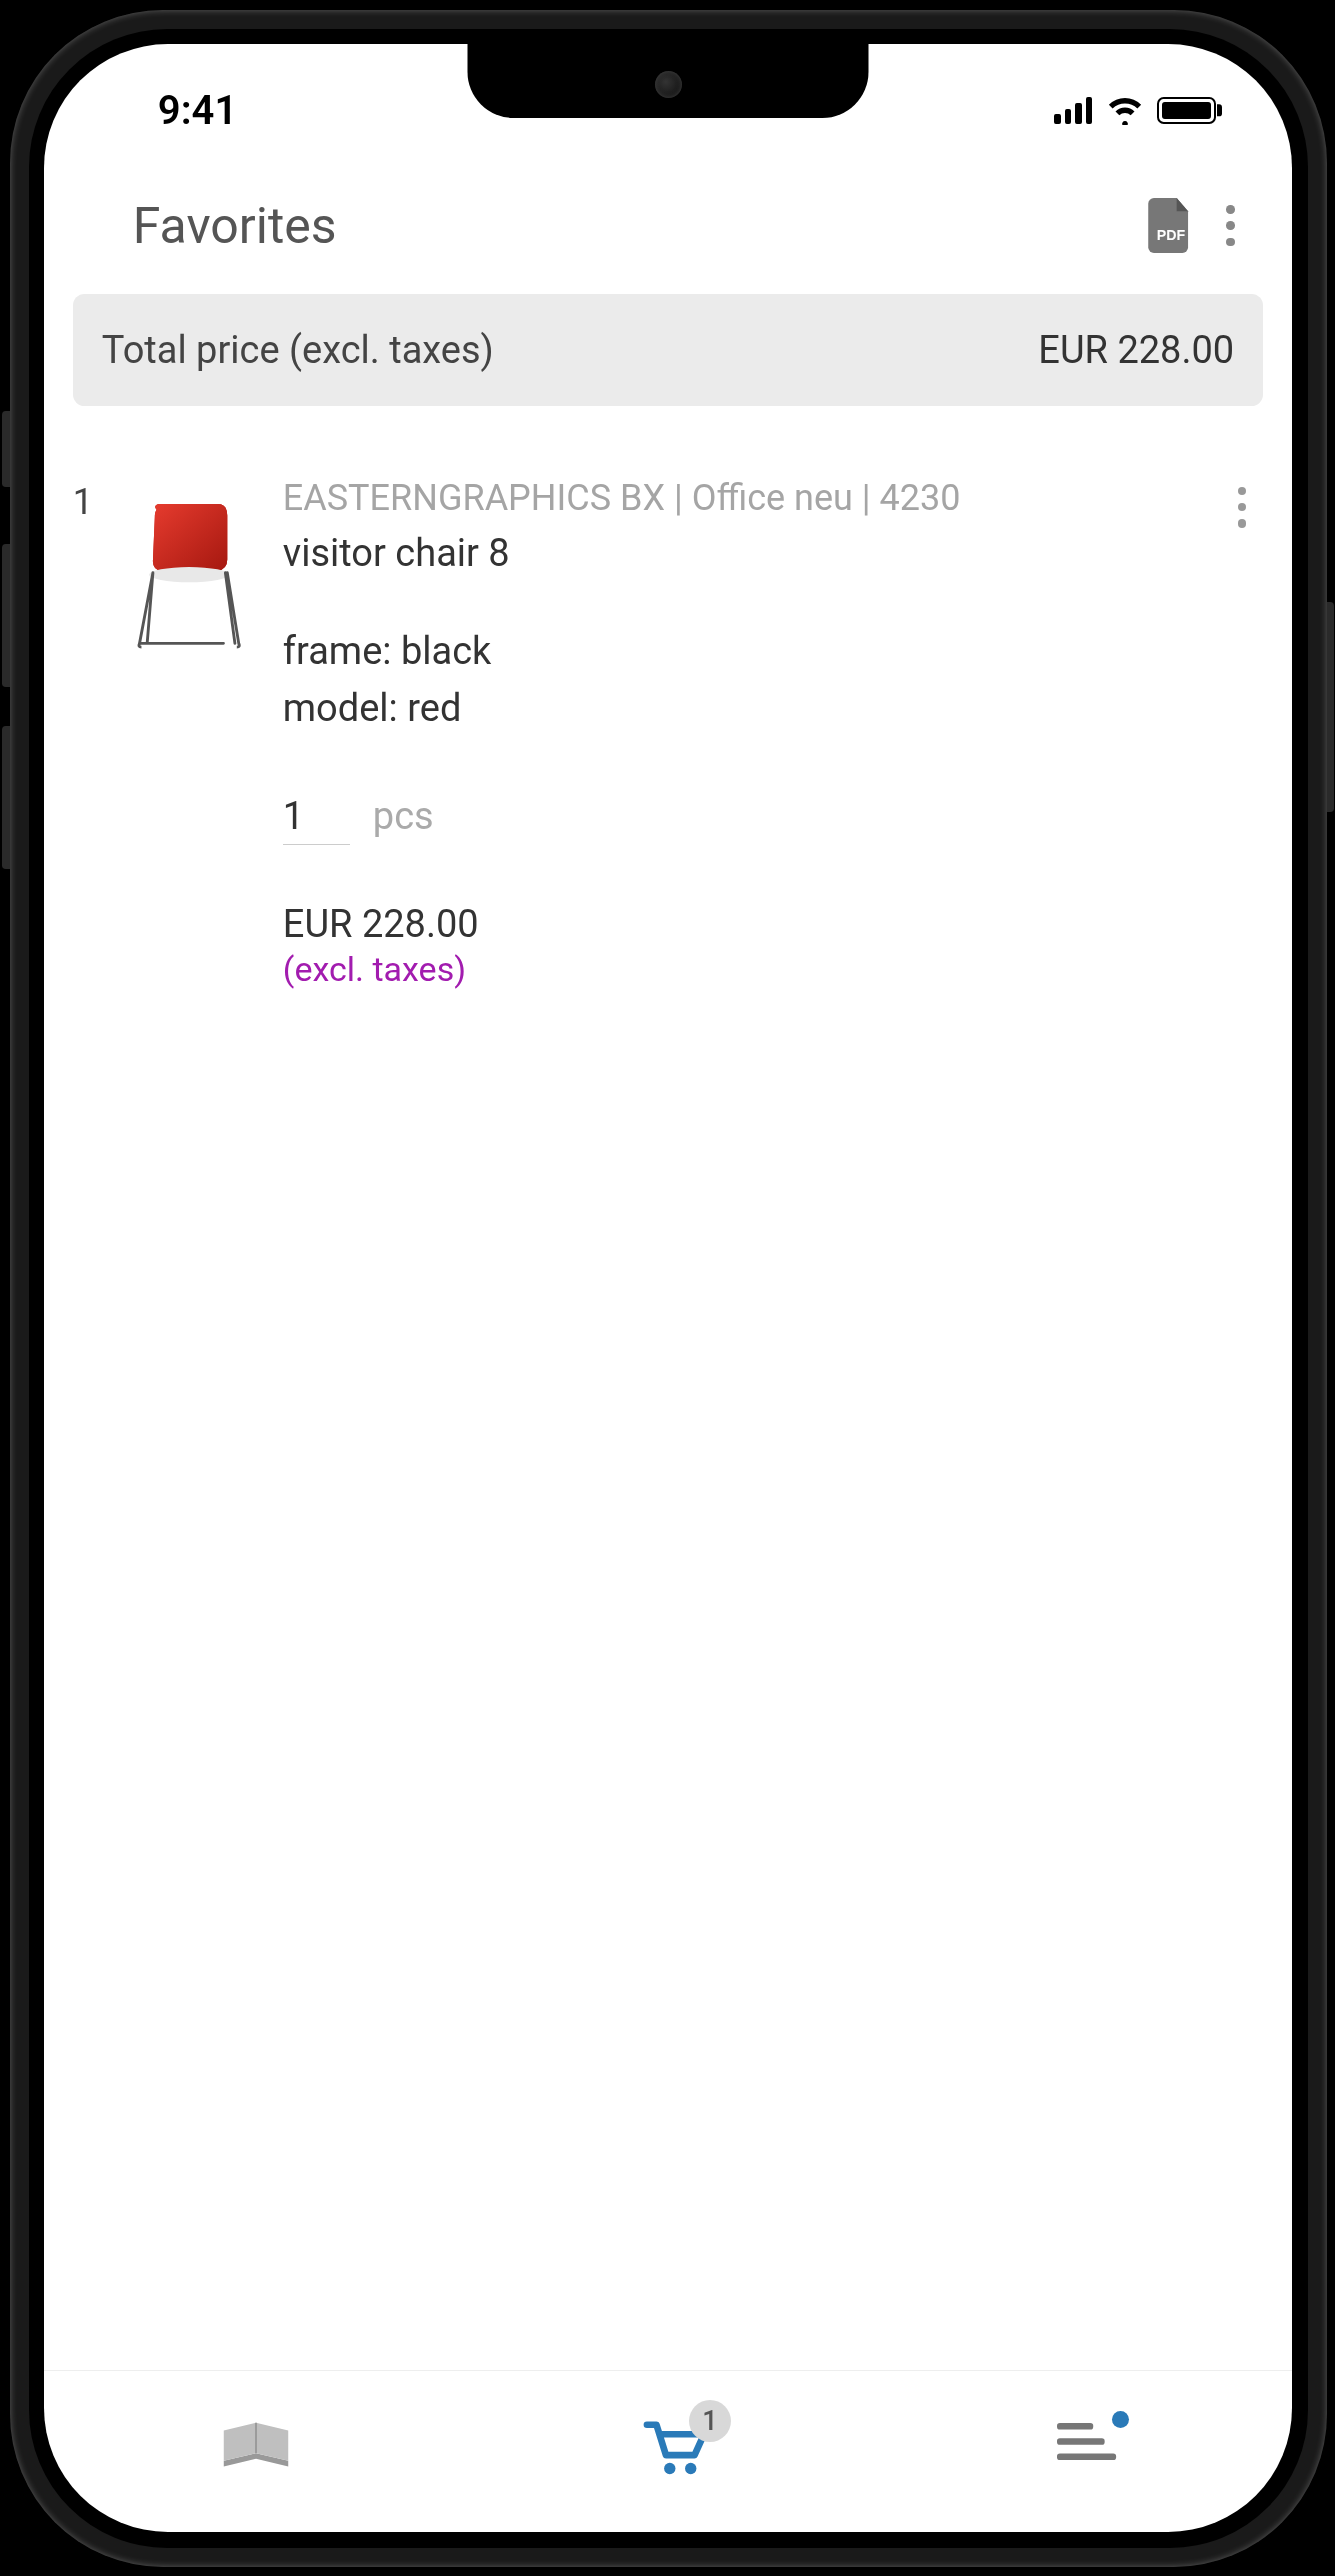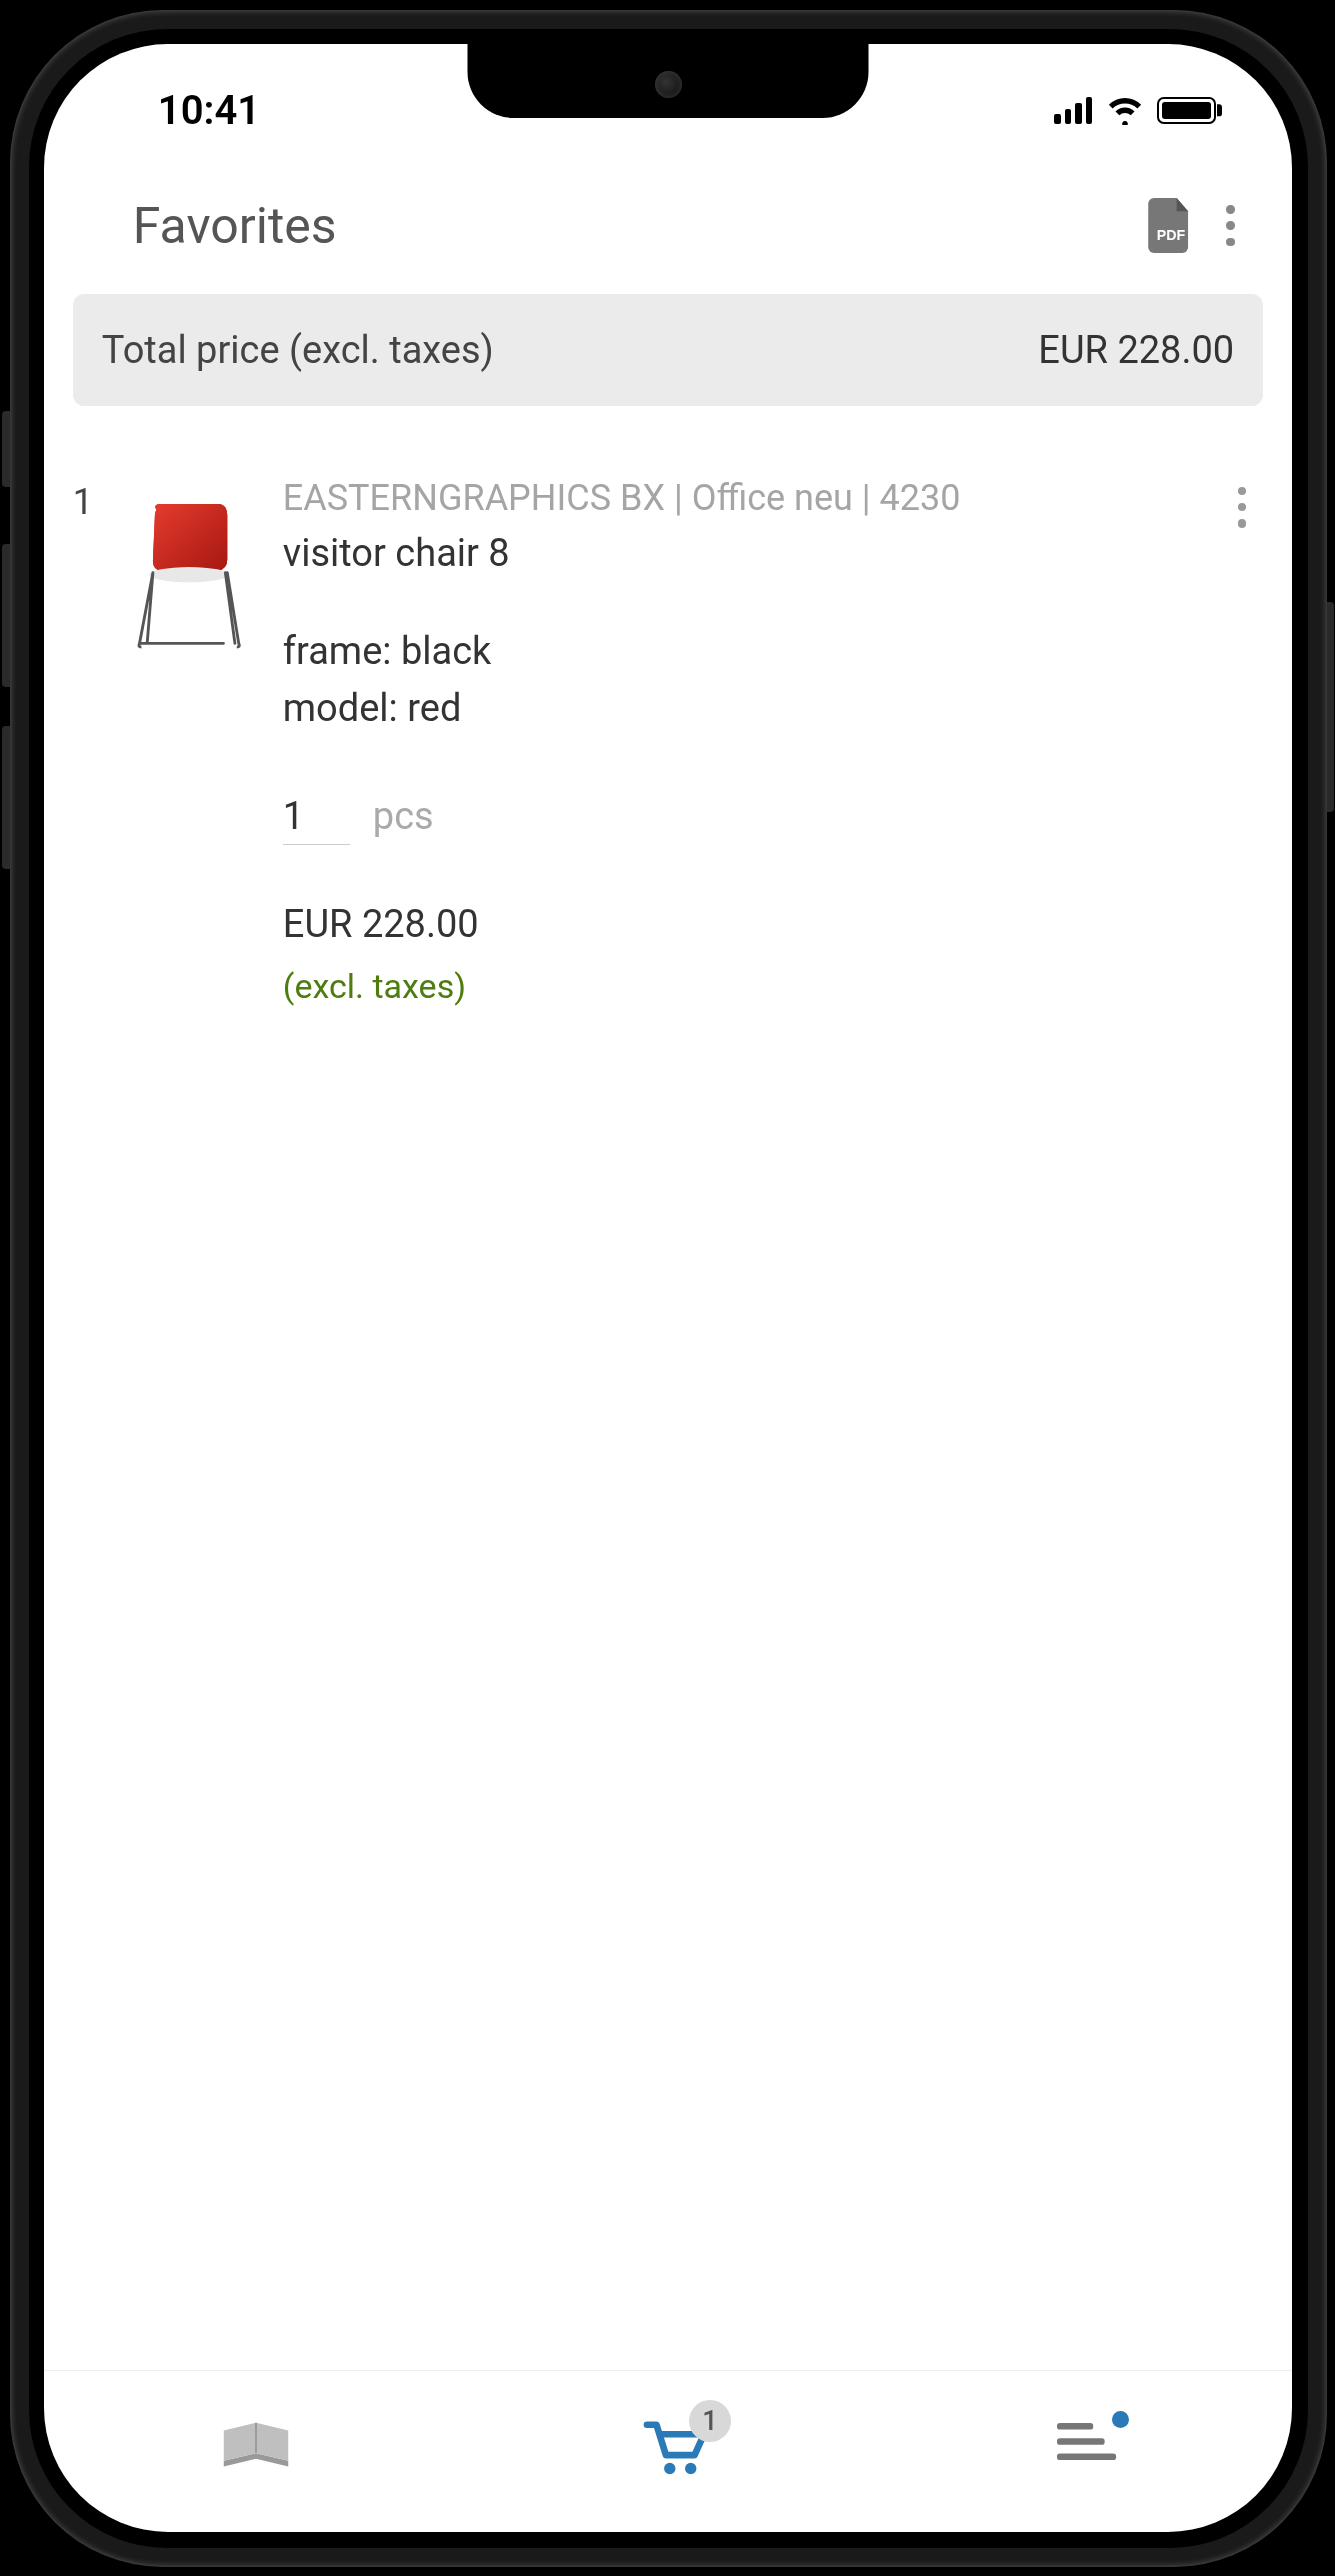--- a/index.html
+++ b/index.html
@@ -177,21 +177,21 @@
       display:flex; align-items:baseline; gap:23px;
     }
     .qty-input {
       border:none; border-bottom: 1.9px solid #ccc;
       width: 67px; font-size: 38px; color:#333; text-align:left;
       padding-bottom:5.7px; background:transparent;
       font-family:inherit;
     }
     .qty-unit { font-size: 38px; color:#aaa;}
     .item-price { margin-top: 57px; font-size: 38px; color:#333;}
-    .item-price-note { font-size: 34px; color:#4d7c0f; margin-top:20px;}
+    .item-price-note { font-size: 34px; color:#a21caf; margin-top:3px;}
     .item-more {
       position:absolute; right:9.5px; top:5.7px;
       display:flex; flex-direction:column; gap:7.6px; cursor:pointer; padding:7.6px;
     }
     .item-more span { width:8.6px; height:8.6px; border-radius:50%; background:#999;}
 
     .bottom-nav {
       height: 162px;
       border-top: 1.9px solid #eee;
       display: flex;
@@ -224,21 +224,21 @@
   <div class="side-button-left-2"></div>
   <div class="side-button-left-3"></div>
   <div class="side-button-right"></div>
   <div class="phone-inner-frame">
     <div class="screen">
       <div class="notch">
           <div class="notch-camera"></div>
         </div>
 
       <div class="status-bar">
-        <div class="status-time">10:41</div>
+        <div class="status-time">9:41</div>
         <div class="status-right">
           <div class="signal-bars">
             <span></span>
               <span></span>
               <span></span>
               <span></span>
           </div>
           <svg class="wifi-icon" viewBox="0 0 40 30">
             <path d="M20 26 a3 3 0 1 0 0.01 0 M10 16 a14 14 0 0 1 20 0 l-4 4 a8.5 8.5 0 0 0 -12 0 z M3 9 a24 24 0 0 1 34 0 l-4 4 a18.5 18.5 0 0 0 -26 0 z" fill="#000"></path>
           </svg>

